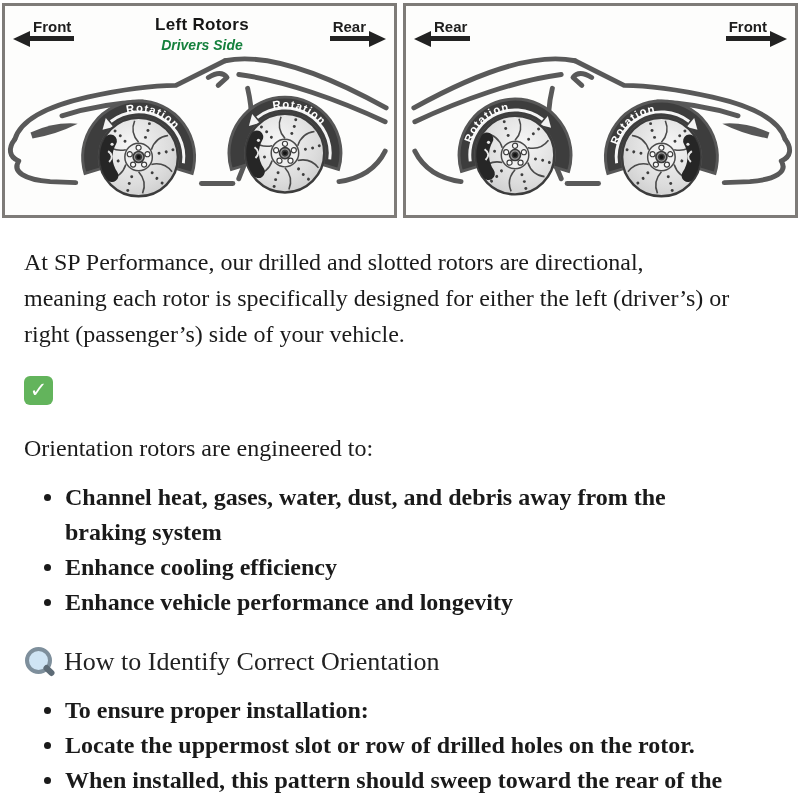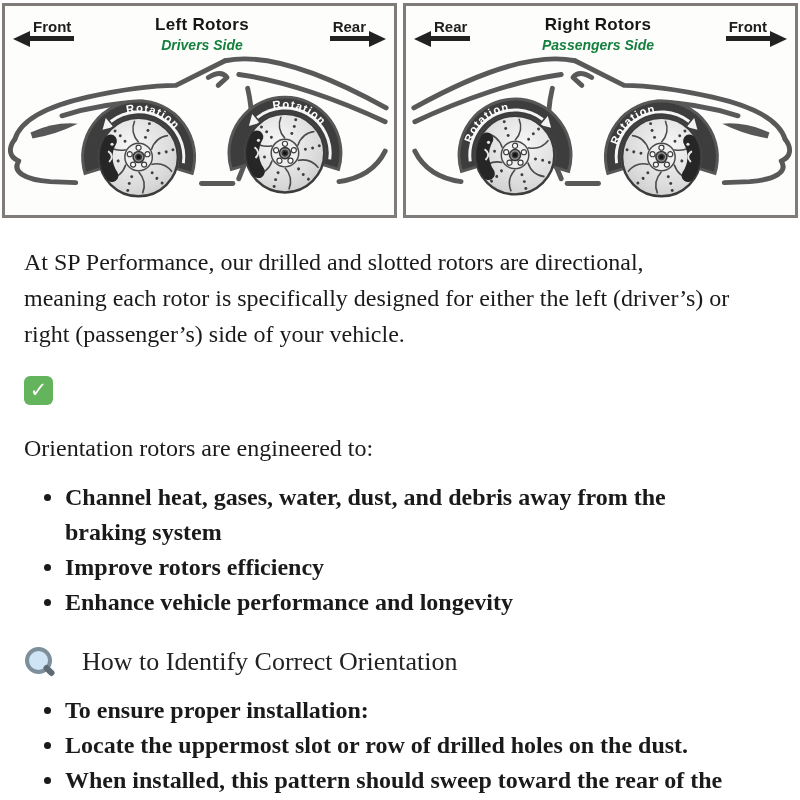--- a/index.html
+++ b/index.html
@@ -23,21 +23,21 @@
   svg .arrw{stroke:#f4f4f4;stroke-width:3;fill:none;}
   svg .arrwh{fill:#f4f4f4;}
   svg .slot{stroke:#4a4a4a;stroke-width:1.6;fill:none;}
   svg .hole{fill:#3e3e3e;}
   svg .rot{font-family:"Liberation Sans",sans-serif;font-size:11.5px;font-weight:700;fill:#ffffff;letter-spacing:1px;}
 
   
   .content{padding:12px 24px 10px 24px;}
   .intro{font-size:24px;line-height:36px;max-width:706px;margin:14px 0 0 0;}
   .sec-h1{font-size:25px;font-weight:700;margin:24px 0 0 0;display:flex;align-items:center;gap:11px;color:#111;}
-  .sec-h2{font-size:26px;font-weight:400;margin:26px 0 0 0;display:flex;align-items:center;gap:26px;color:#222;}
+  .sec-h2{font-size:26px;font-weight:400;margin:26px 0 0 0;display:flex;align-items:center;gap:8px;color:#222;}
   .lead{font-size:24px;line-height:34px;margin:26px 0 0 0;}
   ul{margin:15px 0 0 0;padding-left:41px;font-weight:bold;}
   li{font-size:24px;line-height:35px;max-width:668px;color:#1a1a1a;}
 
   
   .check-emoji{display:inline-flex;width:29px;height:29px;background:#63b45c;border-radius:6px;align-items:center;justify-content:center;flex:0 0 auto;}
   .check-emoji .glyph{color:#fff;font-size:21px;font-weight:700;font-family:"DejaVu Sans",sans-serif;line-height:1;}
   
   .mag-emoji{position:relative;width:32px;height:32px;flex:0 0 auto;display:inline-block;}
   .mag-lens{position:absolute;top:1px;left:1px;width:19px;height:19px;border:4px solid #7e8f9c;border-radius:50%;background:#cfe4f4;}
@@ -167,24 +167,20 @@
       </g>
     </svg>
   </div>
 
   <div class="panel">
     <div class="hdr">
       <div class="dirarrow">
         <div class="tri-l"></div>
         <span class="lbl">Rear</span>
       </div>
-      <div class="ttlblk">
-        <div class="ttl">Right Rotors</div>
-        <div class="sub">Passengers Side</div>
-      </div>
       <div class="dirarrow">
         <span class="lbl">Front</span>
         <div class="tri-r"></div>
       </div>
     </div>
 
     <svg class="carsvg" viewBox="0 0 396 160">
       <use href="#car-body" transform="translate(396,0) scale(-1,1)"></use>
 
       <g transform="translate(111,104)">
@@ -215,31 +211,31 @@
   <div class="sec-h1">
     <span class="check-emoji">
       <span class="glyph">✓</span>
     </span>
   </div>
 
   <p class="lead">Orientation rotors are engineered to:</p>
 
   <ul>
     <li><span>Channel heat, gases, water, dust, and debris away from the braking system</span></li>
-    <li><span>Improve rotors efficiency</span></li>
+    <li><span>Enhance cooling efficiency</span></li>
     <li><span>Enhance vehicle performance and longevity</span></li>
   </ul>
 
   <div class="sec-h2">
     <span class="mag-emoji">
       <span class="mag-lens"></span>
       <span class="mag-handle"></span>
     </span>
     <span>How to Identify Correct Orientation</span>
   </div>
 
   <ul>
     <li><span>To ensure proper installation:</span></li>
-    <li><span>Locate the uppermost slot or row of drilled holes on the dust.</span></li>
+    <li><span>Locate the uppermost slot or row of drilled holes on the rotor.</span></li>
     <li><span>When installed, this pattern should sweep toward the rear of the vehicle.</span></li>
   </ul>
 
 </div>
 
 </body></html>

